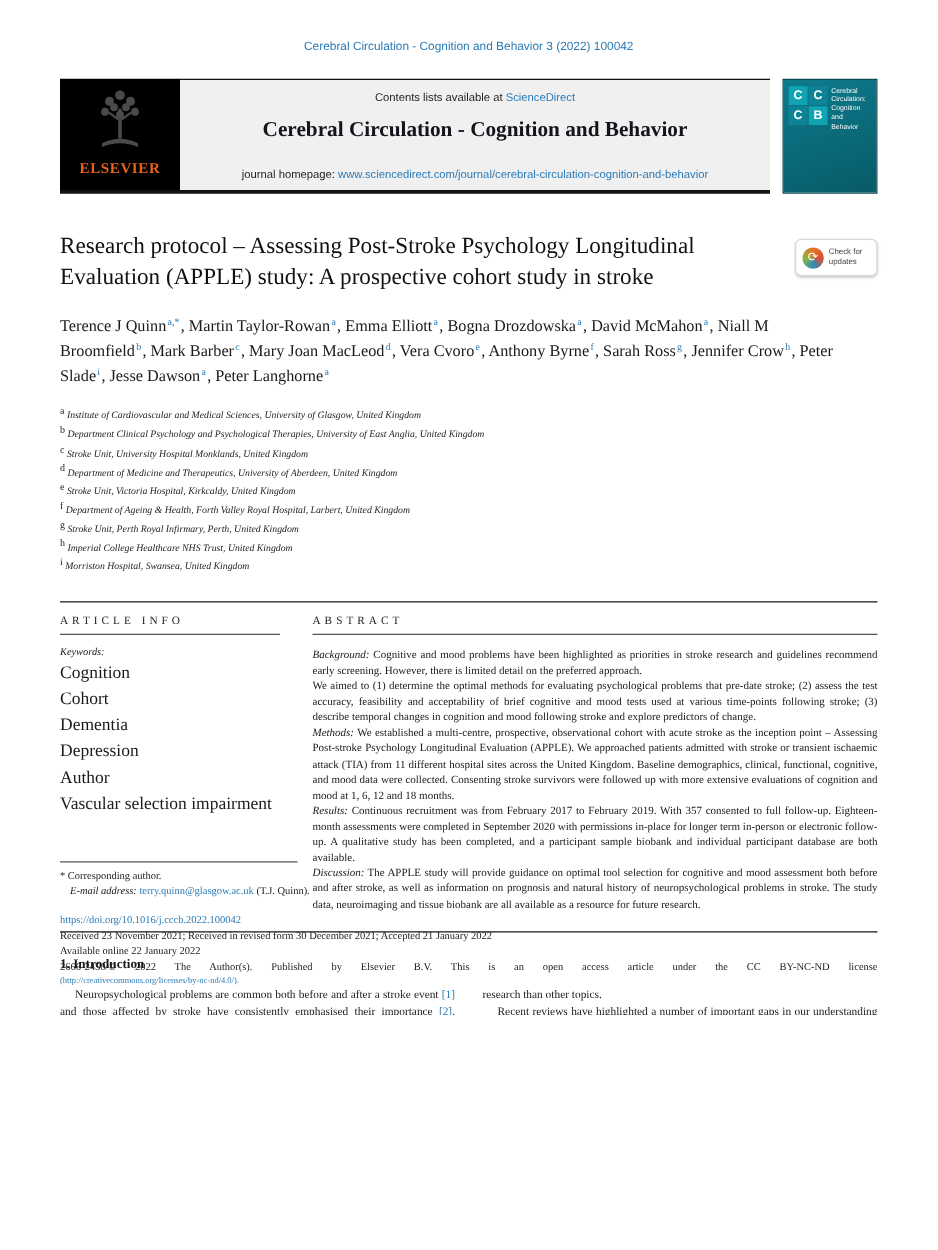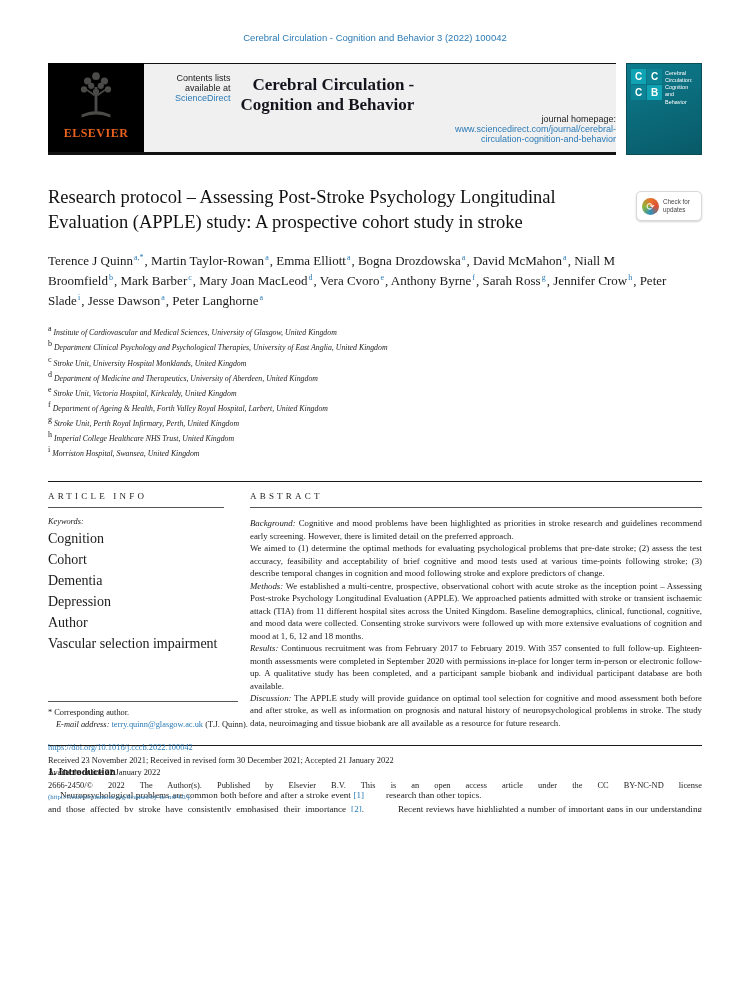--- a/index.html
+++ b/index.html
@@ -12,21 +12,21 @@
   .lnk { color: #2a7ab5; }
   .journal-ref {
     text-align: center; font-family: "Liberation Sans", sans-serif;
     font-size: 9.5px; margin-bottom: 20px;
   }
   
   .header { display: flex; align-items: flex-start; }
   .header-main { flex: 1; display: flex; border-bottom: 3px solid #121212; min-height: 92px; }
   .logo-col { width: 96px; background: #000000; text-align: center; padding-top: 2px; }
   .elsevier-text { font-family: "Liberation Serif", serif; font-size: 12px; letter-spacing: 0.5px; color: #e8611d; font-weight: bold; margin-top: 1px; }
-  .center-col { flex: 1; background: #f0f0f1; border-top: 1px solid #121212; text-align: right; display: flex; flex-direction: row; }
+  .center-col { flex: 1; background: #f0f0f1; border-top: 1px solid #121212; text-align: center; display: flex; flex-direction: column; }
   .contents-line { font-family: "Liberation Sans", sans-serif; font-size: 9px; padding-top: 9px; color: #222; }
   .journal-title { font-size: 17px; font-weight: 600; color: #14141c; padding: 11px 0 12px; }
   .homepage-line { font-family: "Liberation Sans", sans-serif; font-size: 9px; padding-bottom: 8px; margin-top: auto; color: #222; }
   .cover-col { width: 76px; height: 92px; margin-left: 10px; background: linear-gradient(160deg, #0d7b8c, #085a68); border: 1px solid #0a4c57; padding: 5px 4px; display: flex; gap: 3px; }
   .cover-tiles { display: grid; grid-template-columns: 15px 15px; grid-auto-rows: 15px; gap: 1px; }
   .cover-tile { background: #0fa3b4; color: #fff; font-family: "Liberation Sans", sans-serif; font-weight: bold; font-size: 10px; display: flex; align-items: center; justify-content: center; }
   .cover-tile:nth-child(2), .cover-tile:nth-child(3) { background: #0c8496; }
   .cover-title { font-family: "Liberation Sans", sans-serif; font-size: 5.5px; line-height: 1.3; color: #fff; padding-top: 1px; }
   
   .title-row { display: flex; justify-content: space-between; margin-top: 30px; }
@@ -49,21 +49,21 @@
   .keywords-label { font-style: italic; font-size: 8.3px; margin-bottom: 2px; }
   .keyword { font-size: 14px; line-height: 1.5; }
   .abstract-col p { font-size: 8.8px; line-height: 1.42; text-align: justify; }
   
   .intro { margin-top: 20px; }
   .intro-heading { font-weight: bold; font-size: 10.5px; margin-bottom: 12px; }
   .intro-cols { display: flex; gap: 22px; justify-content: space-between; }
   .intro-col { flex: 1; font-size: 9.1px; line-height: 1.44; text-align: justify; }
   .intro-col p.indent { text-indent: 12px; }
   
-  .footer { position: absolute; left: 48px; right: 48px; bottom: 10px; margin-top: 40px; }
+  .footer { position: absolute; left: 48px; right: 48px; bottom: 22px; margin-top: 40px; }
   .fn-rule { width: 190px; border-top: 1px solid #555; margin-bottom: 5px; }
   .fn-line { font-size: 8.4px; line-height: 1.5; }
   .fn-email { margin-left: 8px; }
   .doi-line { margin-top: 10px; font-size: 8.4px; line-height: 1.5; }
   .meta-line { font-size: 8.4px; line-height: 1.5; }
   .issn-line { font-size: 8.4px; line-height: 1.5; text-align: justify; text-align-last: justify; }
   .cc-line { font-size: 6.8px; line-height: 1.4; }
 </style>
 </head>
 <body>

